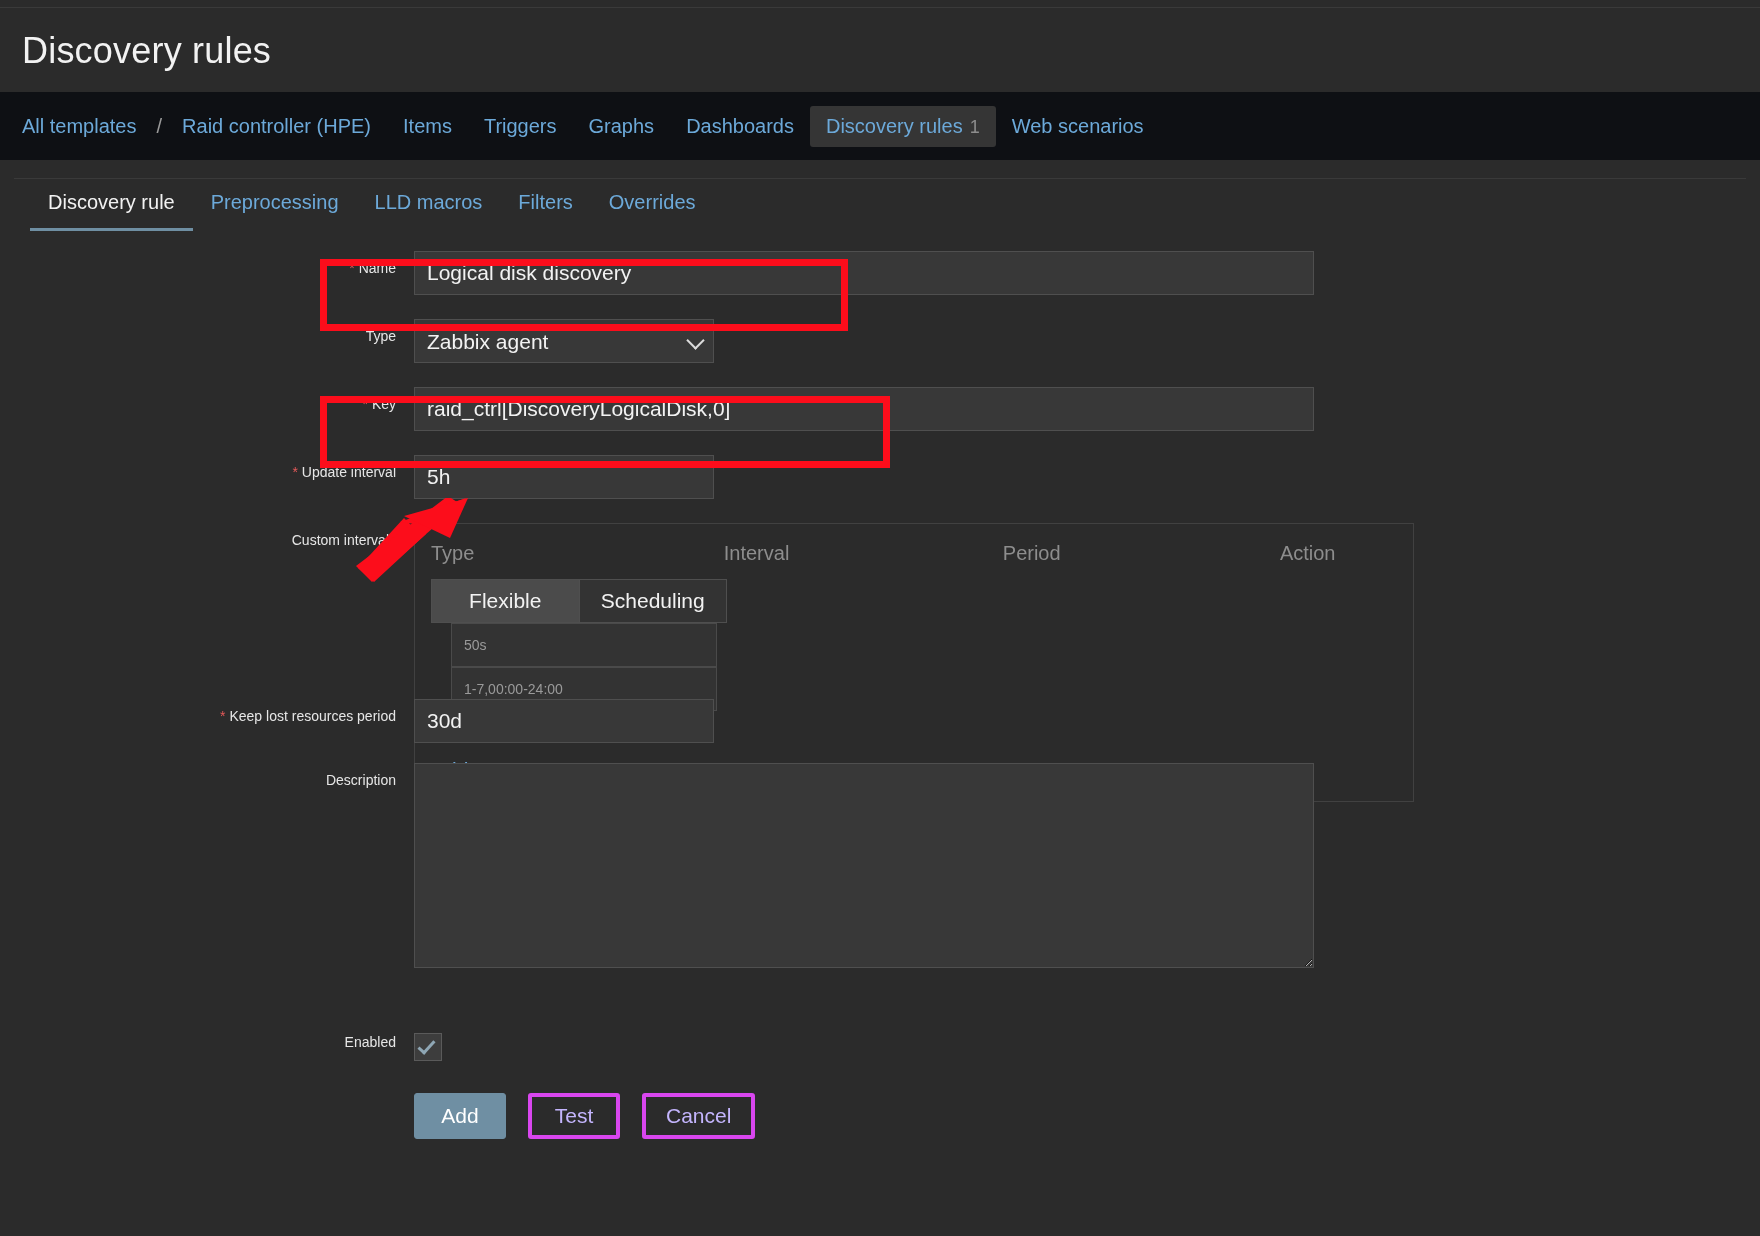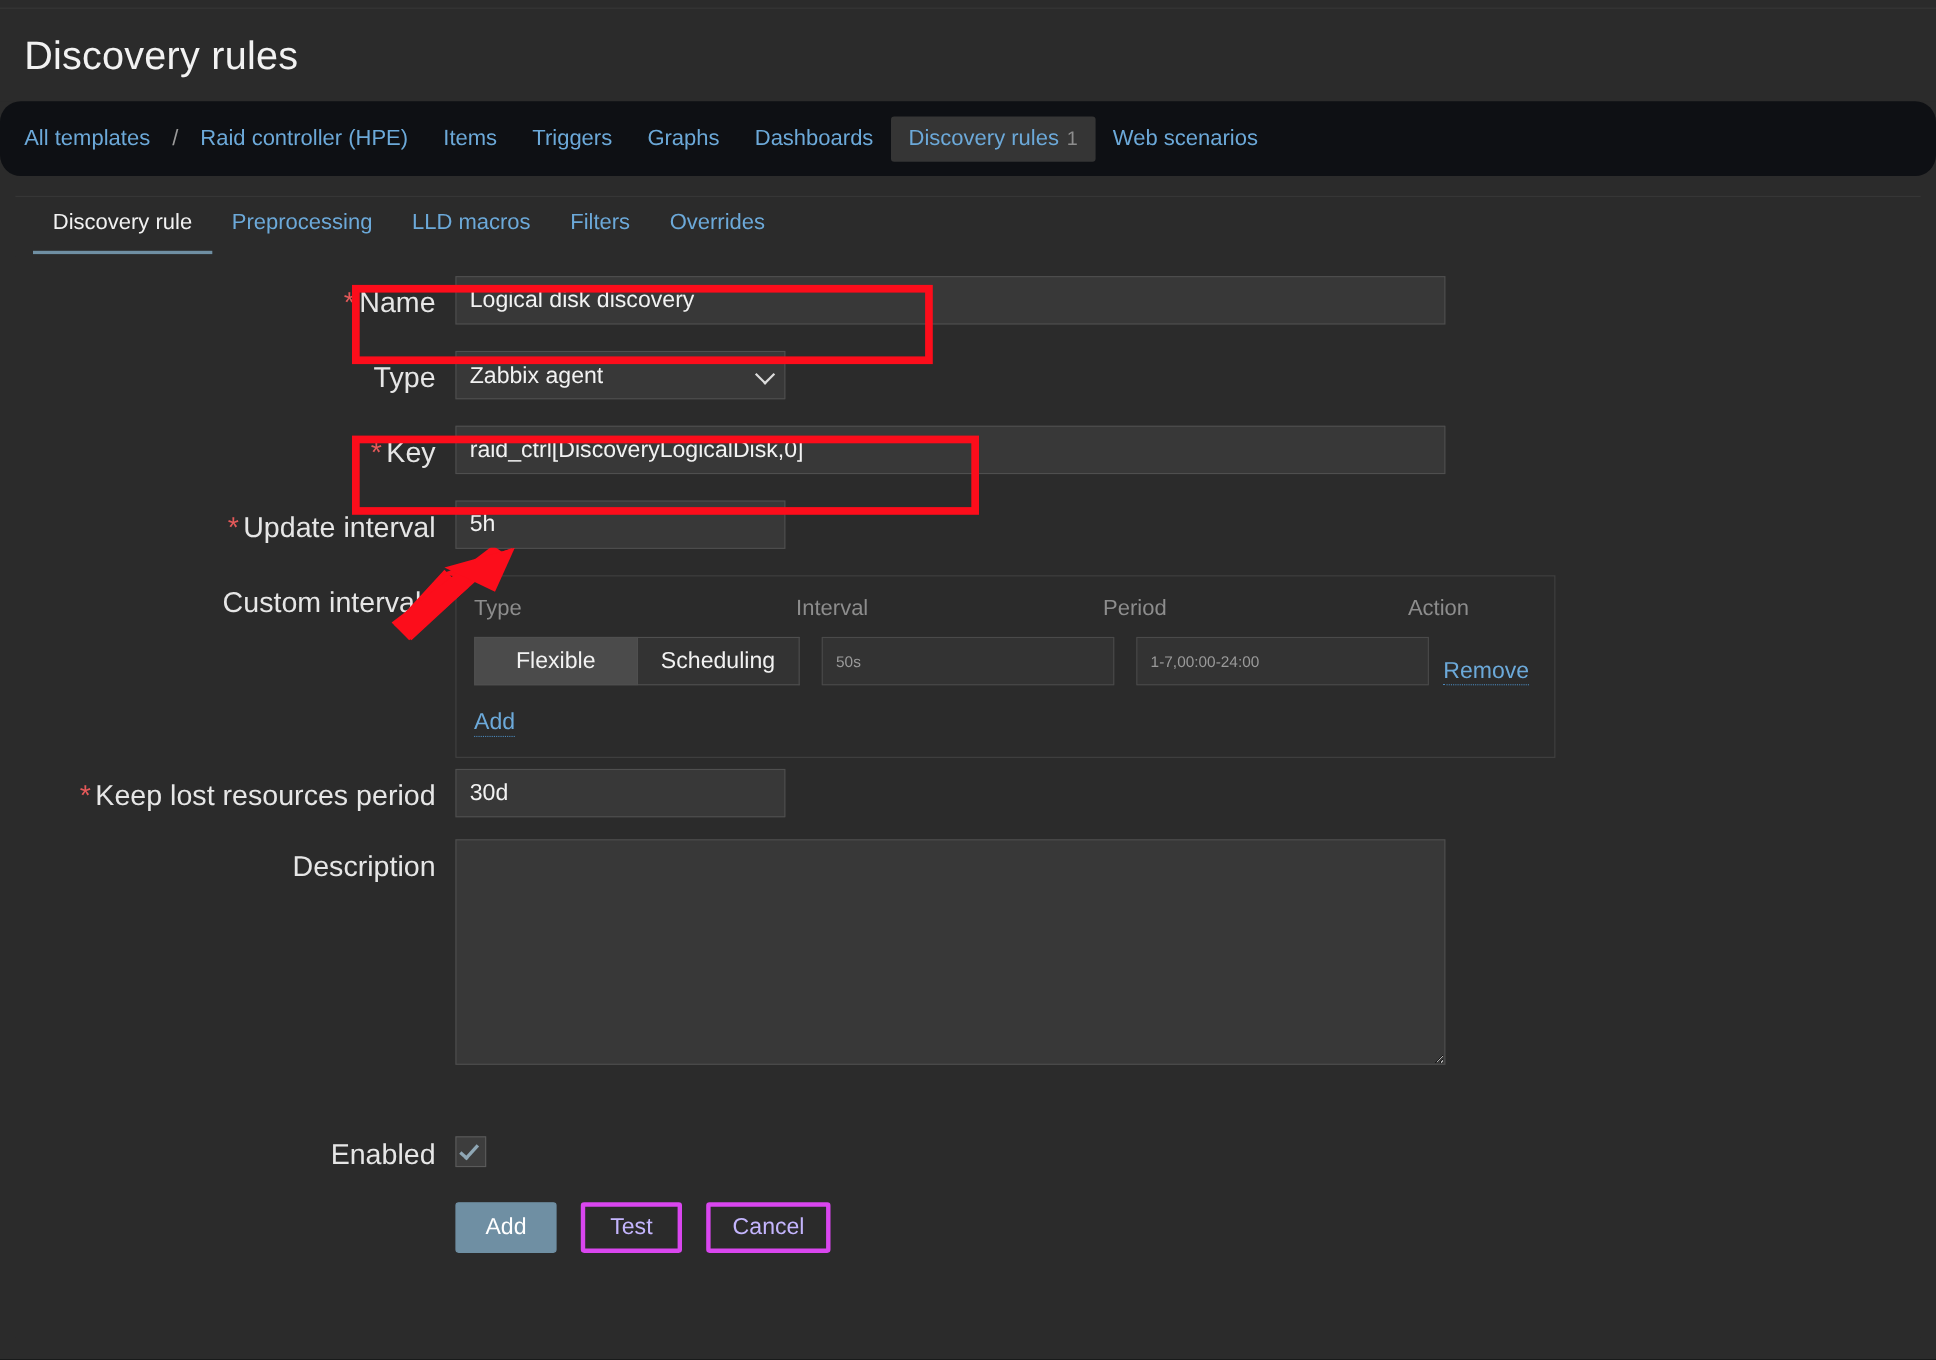--- a/index.html
+++ b/index.html
@@ -28,21 +28,20 @@
   .page-title {
     position: absolute; left: 22px; top: 22px;
     font-size: 36px; color: #f2f2f2; font-weight: 400;
     letter-spacing: 0.2px;
   }
 
   
   .navbar {
     position: absolute; top: 92px; left: 0; right: 0; height: 68px;
     background: #0e1014;
-    border-radius: 19px;
   }
   .nav-inner {
     position: absolute; left: 22px; top: 0; height: 68px;
     display: flex; align-items: center; gap: 0;
   }
   .nav-link {
     color: #6ca9d9;
     font-size: 20px;
     padding: 9px 16px;
     text-decoration: none;
@@ -84,21 +83,21 @@
     color: #f2f2f2;
     border-bottom: 3px solid #6f8fa3;
   }
 
   
   .formarea { position: absolute; left: 0; top: 56px; right: 0; bottom: 0; }
 
   .row { position: absolute; display: flex; align-items: flex-start; }
   .lbl {
     width: 400px; text-align: right;
-    font-size: 26px; color: #e6e6e6;
+    font-size: 14px; color: #e6e6e6;
     padding-right: 18px; padding-top: 9px;
     white-space: nowrap;
   }
   .req { color: #e45959; margin-right: 4px; }
 
   .inp {
     background: #383838;
     border: 1px solid #4f4f4f;
     color: #f2f2f2;
     font-size: 21px;
@@ -134,21 +133,21 @@
     padding: 14px 16px 18px 16px;
   }
   .ci-head {
     display: flex; font-size: 20px; color: #8d8d8d;
     padding: 4px 0 14px 0;
   }
   .ci-c1 { width: 300px; }
   .ci-c2 { width: 286px; }
   .ci-c3 { width: 284px; }
   .ci-c4 { width: 120px; }
-  .ci-row { display: flex; align-items: flex-end; }
+  .ci-row { display: flex; align-items: flex-start; flex-direction: column; }
 
   .seg { display: flex; width: 296px; height: 44px; }
   .seg-btn {
     flex: 1;
     display: flex; align-items: center; justify-content: center;
     font-size: 21px; color: #f2f2f2;
     background: #333333;
     border: 1px solid #4f4f4f;
     cursor: pointer;
   }

